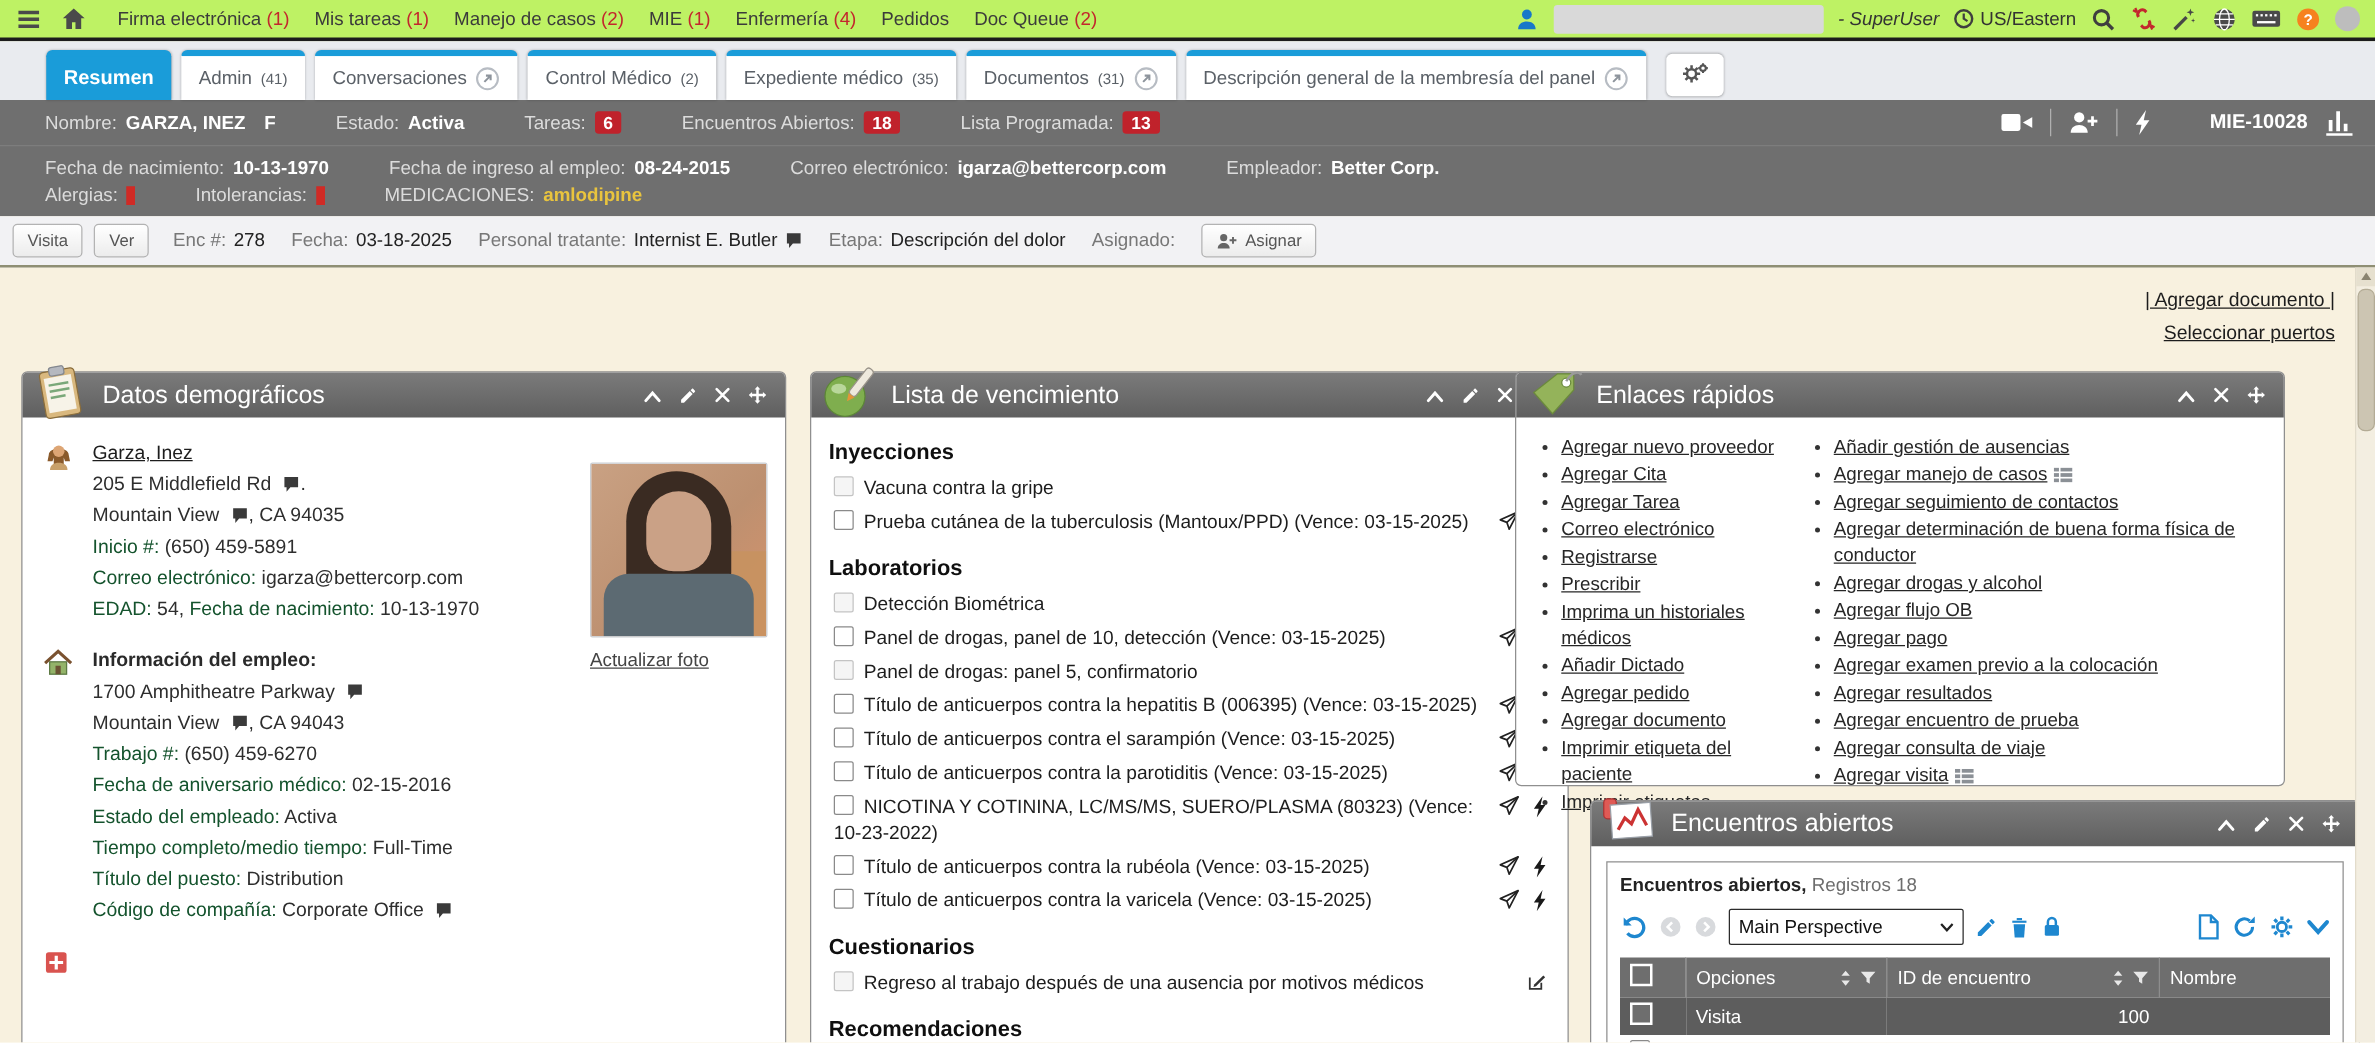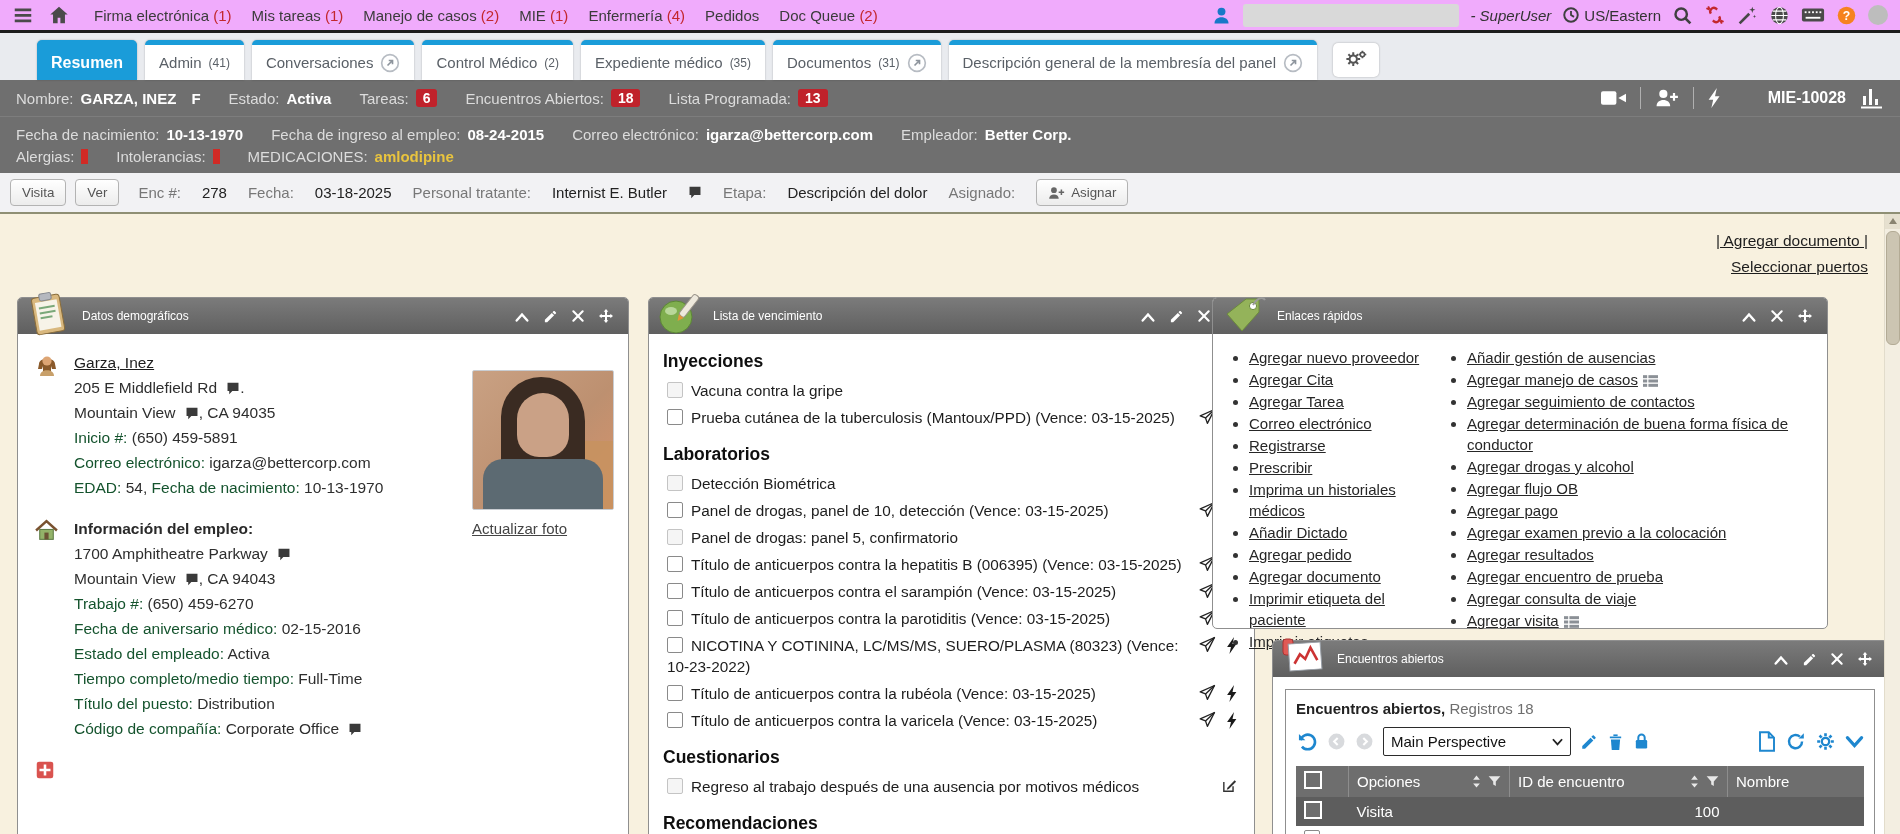--- a/index.html
+++ b/index.html
@@ -1,67 +1,67 @@
 <!DOCTYPE html>
 <html><head>
 <meta charset="utf-8">
 <style>
   html,body{margin:0;padding:0;}
   .app{position:relative;width:1900px;height:834px;overflow:hidden;background:#f8f1df;
        font-family:"Liberation Sans",sans-serif;color:#222;}
   svg{display:block;}
   
-  .topbar{height:30px;background:#f0abfc;border-bottom:3px solid #1c1c1c;display:flex;align-items:center;padding:0 12px;gap:14px;}
+  .topbar{height:30px;background:#bef264;border-bottom:3px solid #1c1c1c;display:flex;align-items:center;padding:0 12px;gap:14px;}
   .tb-ico{flex:none;cursor:pointer;}
   .tb-menu{display:flex;gap:20px;margin-left:10px;font-size:15px;color:#3b3b3b;white-space:nowrap;}
   .tb-item{cursor:pointer;}
   .tb-item .cnt{color:#c3272d;}
   .tb-right{margin-left:auto;display:flex;align-items:center;gap:11px;}
   .tb-search{width:212px;height:21px;background:#d9d9d9;border:0;border-radius:3px;}
   .tb-user{font-style:italic;font-size:15px;color:#333;white-space:nowrap;}
   .tb-tz{font-size:15px;color:#333;display:flex;align-items:center;gap:4px;white-space:nowrap;}
   .tb-avatar{width:20px;height:20px;border-radius:50%;background:#bdbdbd;}
   
   .tabbar{height:47px;background:#e9ebef;display:flex;align-items:flex-end;padding-left:37px;gap:8px;}
   .tab{height:35px;background:#fff;border-top:5px solid #1a9cd9;border-radius:5px 5px 0 0;display:flex;align-items:center;
        padding:0 14px;font-size:15px;color:#5a6067;gap:7px;box-shadow:0 0 2px rgba(0,0,0,.28);cursor:pointer;white-space:nowrap;}
   .tab .cnt{font-size:12px;}
   .tab.active{background:#1a9cd9;border-top-color:#1a9cd9;color:#fff;font-weight:bold;font-size:16px;}
   .gearsbtn{height:34px;width:46px;background:#fff;border-radius:5px;box-shadow:0 0 2px rgba(0,0,0,.3);
        display:flex;align-items:center;justify-content:center;margin:0 0 3px 8px;cursor:pointer;}
   
   .pbar1{height:36px;background:#6f6f6f;color:#fff;display:flex;align-items:center;padding:0 16px;font-size:15px;gap:10px;}
   .grp{display:flex;align-items:center;gap:7px;white-space:nowrap;margin-right:18px;}
-  .lblw{color:#dcdcdc;}
+  .lblw{color:#dcdcdc;margin-left:20px;}
   .valw{font-weight:bold;color:#fff;}
   .badge{background:#c0222b;color:#fff;font-weight:bold;border-radius:3px;padding:1px 7px;font-size:14px;}
   .p1-right{margin-left:auto;display:flex;align-items:center;gap:14px;}
   .vdiv{width:1px;height:22px;background:rgba(255,255,255,.45);}
   .mie{font-weight:bold;font-size:16px;padding-left:32px;}
   .pbar2{height:56px;background:#6f6f6f;border-top:1px solid #7d7d7d;color:#fff;display:flex;flex-direction:column;
          justify-content:center;padding:0 16px;font-size:15px;gap:5px;}
   .prow{display:flex;align-items:center;gap:10px;}
   .redblock{width:7px;height:15px;background:#d02a25;}
   .medyellow{color:#e9c43e;font-weight:bold;}
   
   .visitbar{height:39px;background:#f2f2f4;border-bottom:2px solid #8f8f74;display:flex;align-items:center;gap:9px;
             padding:0 10px;font-size:15px;color:#666;}
   .btn{background:linear-gradient(#ffffff,#ececec);border:1px solid #b3b3b3;border-radius:4px;height:27px;
        padding:0 11px;display:flex;align-items:center;gap:6px;color:#555;cursor:pointer;white-space:nowrap;}
   .lbl{color:#777;white-space:nowrap;}
   .vald{color:#222;white-space:nowrap;}
-  .vgrp{display:flex;align-items:center;gap:21px;margin-right:12px;white-space:nowrap;}
+  .vgrp{display:flex;align-items:center;gap:6px;margin-right:12px;white-space:nowrap;}
   
   .content{position:relative;height:621px;overflow:hidden;}
   .content-links{position:absolute;top:14px;right:32px;text-align:right;font-size:15.5px;line-height:1.65;color:#1d1d1d;}
   .content-links a{color:#1d1d1d;text-decoration:underline;cursor:pointer;}
   
   .panel{position:absolute;background:#fff;border:1px solid #8f8f8f;border-radius:5px;}
   .panel-hd{position:relative;height:36px;background:linear-gradient(#7b7b7b,#5f5f5f);border-radius:4px 4px 0 0;
-            display:flex;align-items:center;color:#fff;font-size:12px;padding:0 14px 0 64px;}
+            display:flex;align-items:center;color:#fff;font-size:20px;padding:0 14px 0 64px;}
   .corner-ico{position:absolute;left:6px;top:-8px;width:48px;height:48px;}
   .hd-actions{margin-left:auto;display:flex;align-items:center;gap:13px;}
   .hd-actions svg{cursor:pointer;}
   .panel-demo{left:17px;top:83px;width:610px;height:620px;}
   .panel-due{left:648px;top:83px;width:605px;height:620px;}
   .panel-links{left:1212px;top:83px;width:614px;height:330px;}
   .panel-enc{left:1272px;top:426px;width:614px;height:280px;}
   
   .demo-body{position:relative;padding:12px 16px;font-size:15.5px;line-height:25px;color:#2e2e2e;}
   .info-row{display:flex;gap:12px;margin:4px 0 16px;}

